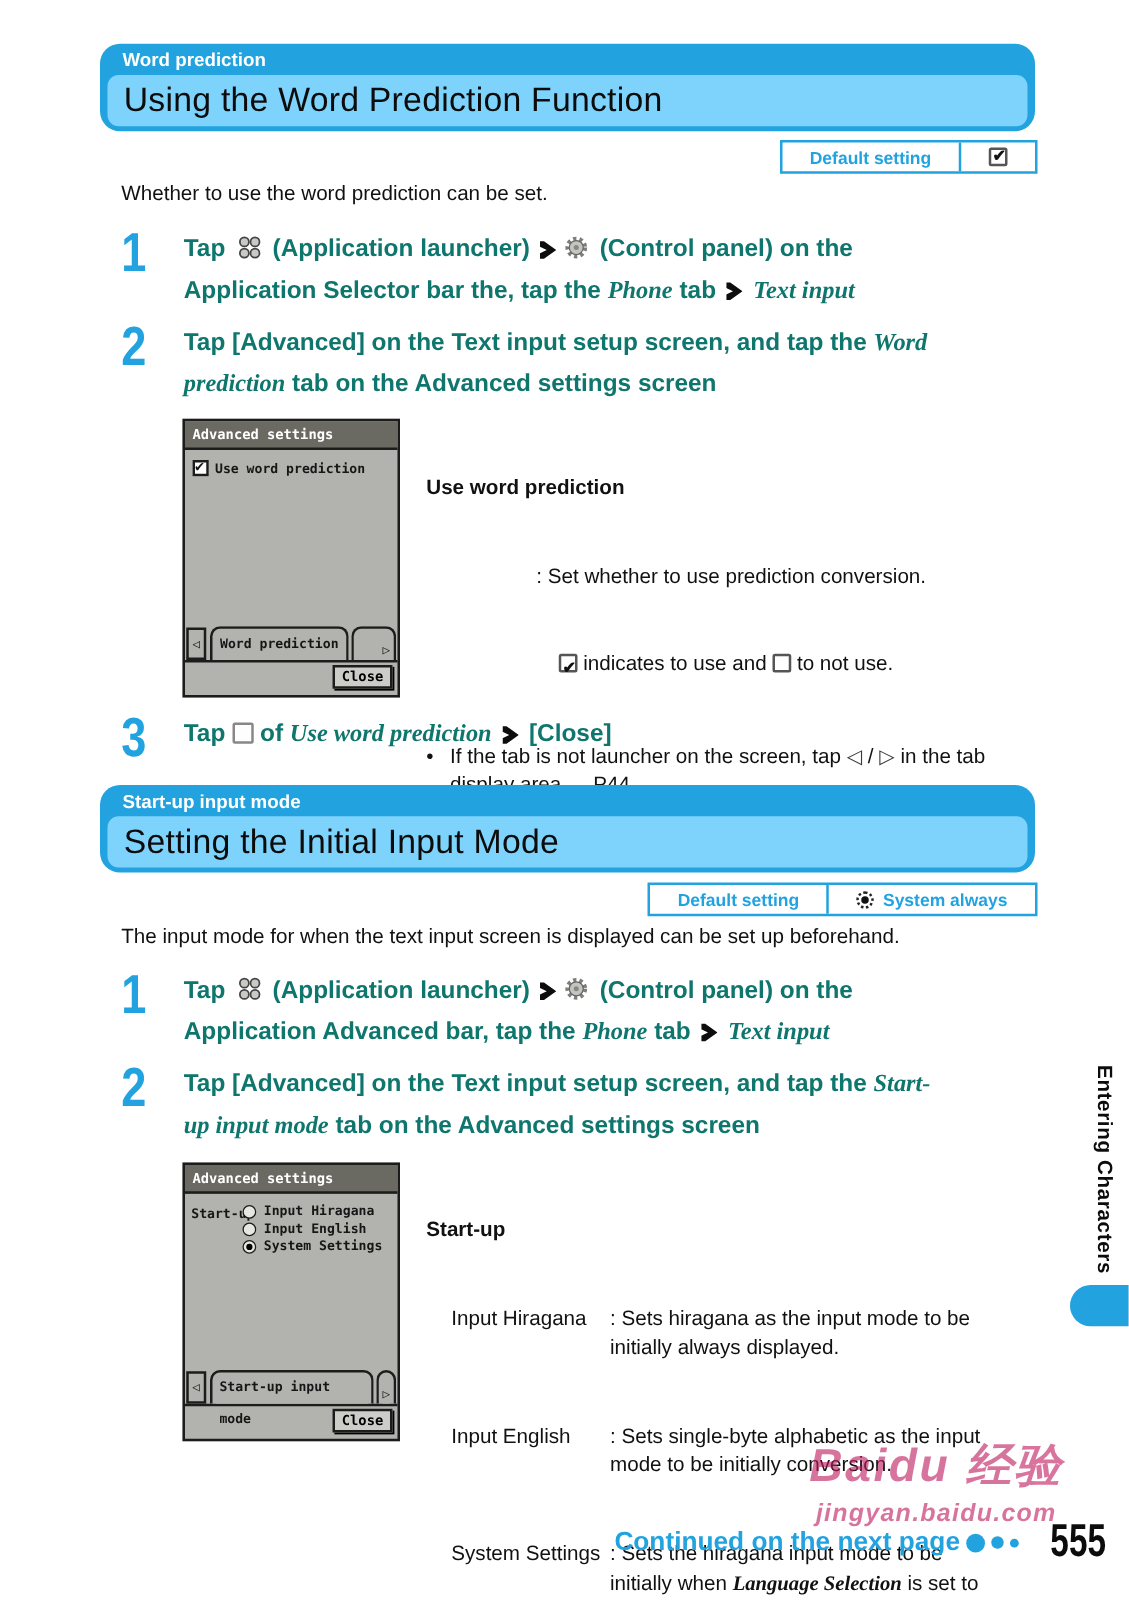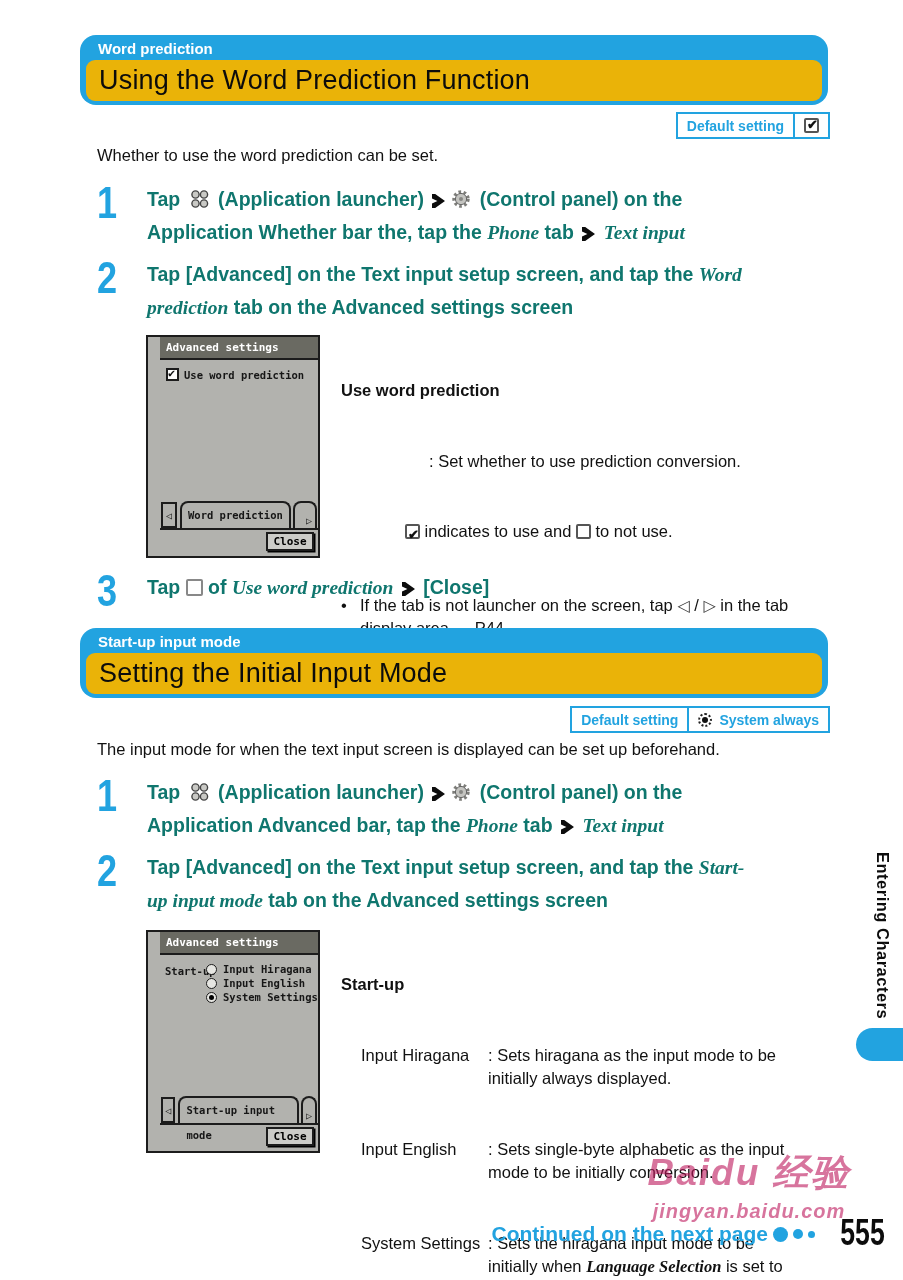--- a/index.html
+++ b/index.html
@@ -11,30 +11,30 @@
 
   
   .sec-hdr {
     position:absolute; left:80px; width:748px; height:70px;
     background:#22a3e0; border-radius:16px; padding:3px 6px 6px 6px;
   }
   .sec-hdr .tablabel {
     color:#fff; font-weight:bold; font-size:15px; margin:2px 0 3px 12px;
   }
   .sec-hdr .titlebox {
-    background:#eab308; border-radius:9px; height:41px; line-height:40px;
+    background:#7dd3fc; border-radius:9px; height:41px; line-height:40px;
     padding:0 13px; font-size:27px; color:#0c0c0c; letter-spacing:0.2px;
   }
 
   
   .badge {
     position:absolute; height:27px; border:2px solid #22a3e0; background:#fff;
     display:flex; align-items:stretch; font-weight:bold; font-size:14px; color:#22a3e0;
   }
-  .badge .cell { display:flex; align-items:center; padding:0 9px; }
+  .badge .cell { display:flex; align-items:center; padding:0 22px; }
   .badge .sep { width:2px; background:#22a3e0; }
   .cbx {
     display:inline-block; width:15px; height:15px; border:2px solid #555;
     background:#fefefe; border-radius:2px; position:relative; vertical-align:-2px;
   }
   .cbx.checked::after {
     content:"✔"; position:absolute; left:1px; top:-3px; font-size:13px;
     color:#111; font-weight:bold;
   }
   .radio-badge {
@@ -59,34 +59,34 @@
     margin-left:50px; font-size:19.5px; font-weight:bold; line-height:33px;
     color:#0f766e; white-space:pre-wrap;
   }
   .ser { font-family:"Liberation Serif", serif; font-style:italic; }
   .icon { display:inline-block; vertical-align:-3px; margin:0 3px; }
 
   
   .note { position:absolute; font-size:16.5px; line-height:23.5px; color:#111; white-space:pre-wrap; }
   .note .heading { font-weight:bold; }
   .note .ind1 { margin-left:88px; }
-  .note .ind2 { margin-left:64px; }
+  .note .ind2 { margin-left:106px; }
   .bullet-row { display:flex; margin-top:3px; }
   .bullet-dot { width:19px; flex-shrink:0; }
   .tri { color:#3a3a3a; font-size:16px; }
   .bis { font-family:"Liberation Serif", serif; font-style:italic; font-weight:bold; }
   .defrow { display:flex; margin-left:20px; }
   .defrow .term { width:127px; flex-shrink:0; }
   .defrow .def { flex:1; }
 
   
   .phone {
     position:absolute; left:146px; width:174px; height:223px;
     border:2px solid #1c1c1c; background:#b2b2ae;
-    font-family:"DejaVu Sans Mono", monospace; font-weight:bold; color:#161616;padding-left:12px;
+    font-family:"DejaVu Sans Mono", monospace; font-weight:bold; color:#161616;
   }
   .ph-title {
     height:23px; background:#6a6a62; border-bottom:2px solid #1c1c1c;
     color:#fff; font-size:11px; line-height:22px; padding-left:6px;
   }
   .ph-body { position:relative; height:194px; font-size:10.5px; }
   .ph-cbxrow { position:absolute; top:8px; left:6px; display:flex; align-items:center; gap:5px; }
   .ph-cbx {
     width:13px; height:13px; background:#fdfdfd; border:2px solid #1c1c1c; position:relative;
   }
@@ -179,21 +179,21 @@
             <circle cx="15" cy="5.5" r="3.6"></circle>
             <circle cx="6.5" cy="14.5" r="3.6"></circle>
             <circle cx="15" cy="14.5" r="3.6"></circle>
           </g>
         </svg></span><span> (Application launcher) </span><span class="icon"><svg width="13" height="16" viewBox="0 0 13 16">
           <path d="M0,1 L3.2,1 L13,8 L3.2,15 L0,15 L0,10.6 L5.4,8 L0,5.4 Z" fill="#0d0d0d"></path>
         </svg></span><span class="icon"><svg width="20" height="20" viewBox="0 0 20 20">
           <circle cx="10" cy="10" r="7" fill="none" stroke="#7d7d79" stroke-width="3.4" stroke-dasharray="2.6 2.45"></circle>
           <circle cx="10" cy="10" r="5.6" fill="#c4c4c0" stroke="#666" stroke-width="1"></circle>
           <circle cx="10" cy="10" r="2" fill="#878783"></circle>
-        </svg></span><span> (Control panel) on the</span><br><span>Application Whether bar the, tap the </span><span class="ser">Phone</span><span> tab </span><span class="icon"><svg width="13" height="16" viewBox="0 0 13 16">
+        </svg></span><span> (Control panel) on the</span><br><span>Application Selector bar the, tap the </span><span class="ser">Phone</span><span> tab </span><span class="icon"><svg width="13" height="16" viewBox="0 0 13 16">
           <path d="M0,1 L3.2,1 L13,8 L3.2,15 L0,15 L0,10.6 L5.4,8 L0,5.4 Z" fill="#0d0d0d"></path>
         </svg></span><span> </span><span class="ser">Text input</span></div>
 </div>
 
 <div class="step" style="top:258px;">
   <div class="stepnum">2</div>
   <div class="steptext"><span>Tap [Advanced] on the Text input setup screen, and tap the </span><span class="ser">Word</span><br><span class="ser">prediction</span><span> tab on the Advanced settings screen</span></div>
 </div>
 
 <div class="phone" style="top:335px;">

